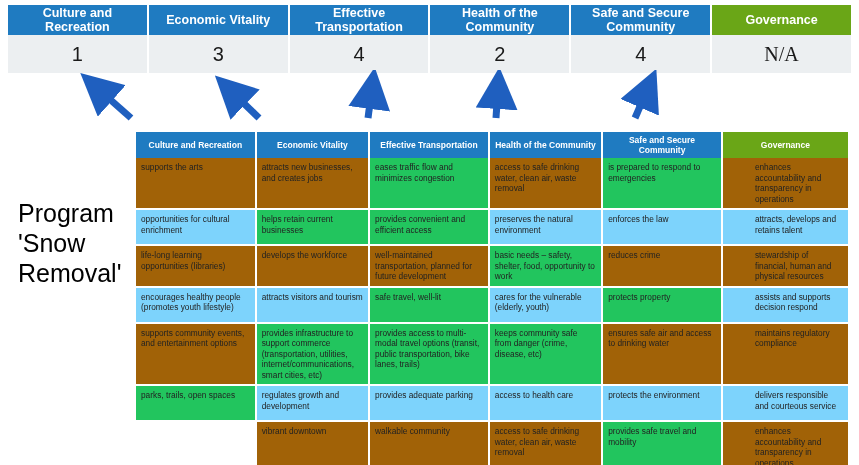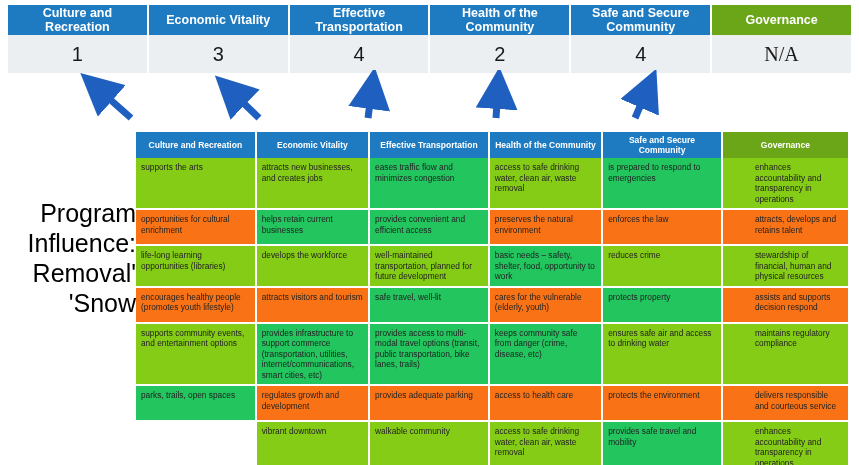--- a/index.html
+++ b/index.html
@@ -80,21 +80,21 @@
 
   
   #left-caption {
     position: absolute;
     left: 18px;
     top: 198px;
     width: 118px;
     font-size: 25px;
     line-height: 30px;
     color: #000000;
-    text-align: right;
+    text-align: left;
   }
 
   
   #matrix {
     position: absolute;
     left: 136px;
     top: 132px;
     width: 712px;
     border-collapse: collapse;
     table-layout: fixed;
@@ -116,30 +116,30 @@
     border-right: none;
   }
   #matrix td {
     font-size: 8.3px;
     line-height: 10.5px;
     color: #222222;
     vertical-align: top;
     padding: 4px 5px;
     border-right: 2px solid #ffffff;
     border-bottom: 2px solid #ffffff;
-    background: #84cc16;
+    background: #a16207;
     height: 36px;
     box-sizing: border-box;
   }
   #matrix td:last-child {
     border-right: none;
     padding-left: 32px;
   }
   #matrix tr.shade td {
-    background: #f97316;
+    background: #7dd3fc;
   }
   #matrix td.hl,
   #matrix tr.shade td.hl {
     background: #22c55e;
   }
   #matrix td.empty {
     background: #ffffff;
   }
   #matrix tr.shade td.empty {
     background: #ffffff;
@@ -179,23 +179,22 @@
       <line x1="259" y1="48" x2="230" y2="20"></line>
       <line x1="368" y1="48" x2="372" y2="18"></line>
       <line x1="496" y1="48" x2="498" y2="18"></line>
       <line x1="635" y1="48" x2="648" y2="18"></line>
     </g>
   </svg>
 </div>
 
 <div id="left-caption">
   <div>Program</div>
-  <div>Influence:</div>
+  <div>'Snow</div>
   <div>Removal'</div>
-  <div>'Snow</div>
 </div>
 
 <table id="matrix">
   <colgroup>
     <col style="width:113px">
     <col style="width:107px">
     <col style="width:113px">
     <col style="width:107px">
     <col style="width:113px">
     <col style="width:119px">

